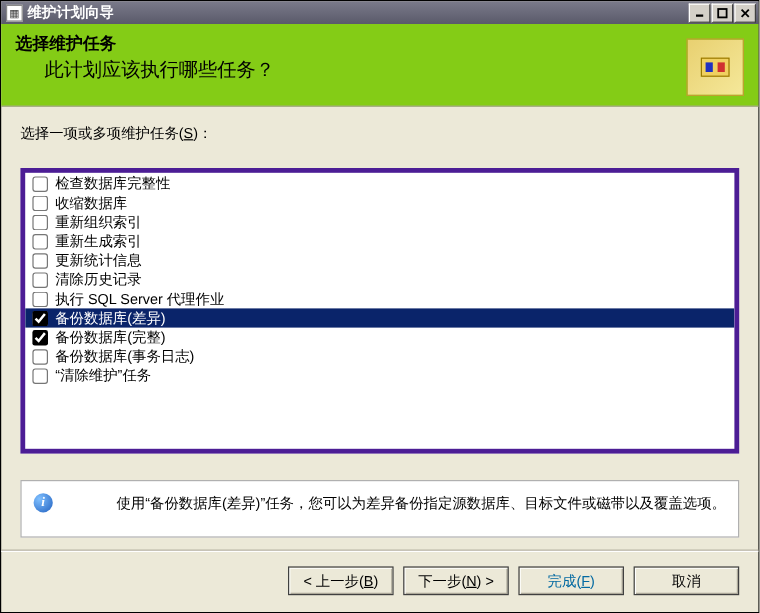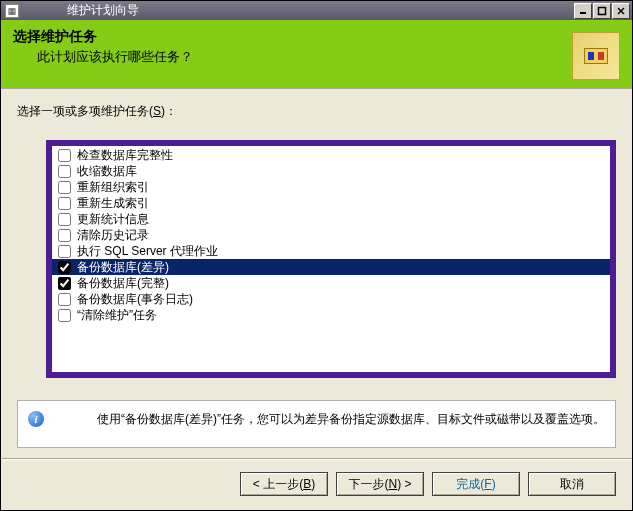--- a/index.html
+++ b/index.html
@@ -32,21 +32,21 @@
     width: 14px; height: 14px;
     background: #fff;
     border: 1px solid #888;
     margin-right: 4px;
     display: inline-flex;
     align-items: center;
     justify-content: center;
     font-size: 9px;
     color: #444;
   }
-  .titlebar-title { flex: 1; font-weight: normal; font-size: 12px; margin-left: 44px; }
+  .titlebar-title { flex: 1; font-weight: bold; font-size: 12px; }
   .win-controls { display: flex; gap: 1px; }
   .win-btn {
     width: 18px; height: 16px;
     background: #d4d0c8;
     border: 1px solid #fff;
     border-right-color: #404040;
     border-bottom-color: #404040;
     display: inline-flex;
     align-items: center;
     justify-content: center;
@@ -55,21 +55,21 @@
   }
   .header-panel {
     background: #84cc16;
     border-bottom: 1px solid #aca899;
     padding: 8px 12px;
     display: flex;
     align-items: flex-start;
   }
   .header-text { flex: 1; }
   .header-title { font-size: 14px; font-weight: bold; margin-bottom: 2px; }
-  .header-sub { font-size: 13px; padding-left: 24px; }
+  .header-sub { font-size: 16px; padding-left: 24px; }
   .header-icon {
     width: 48px; height: 48px;
     background: linear-gradient(135deg, #e8d070 0%, #f5e89a 100%);
     border: 1px solid #c0a030;
     display: flex;
     align-items: center;
     justify-content: center;
     margin-top: 4px;
   }
   .header-icon-inner {
@@ -86,25 +86,24 @@
   .body-panel {
     flex: 1;
     padding: 14px 16px 10px 16px;
     display: flex;
     flex-direction: column;
   }
   .list-label { margin-bottom: 20px; }
   .list-label .mn { text-decoration: underline; }
   .task-list {
     background: #fff;
-    border: 6px solid #4c1d95;
+    border: 4px solid #4c1d95;
     height: 238px;
     overflow: auto;
     padding: 1px 0;
-    margin-left: 29px;
   }
   .task-row {
     display: flex;
     align-items: center;
     padding: 1px 4px;
     height: 16px;
     line-height: 14px;
   }
   .task-row.selected {
     background: #0a246a;

